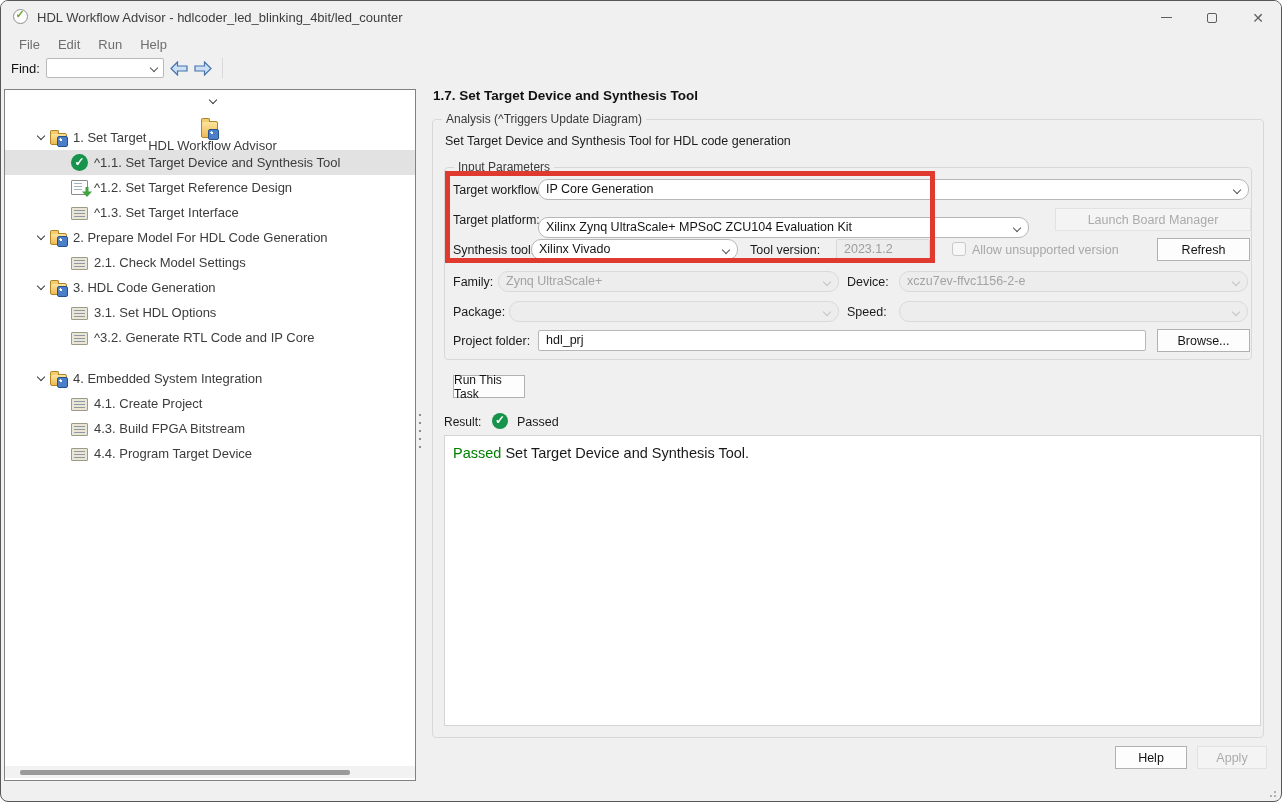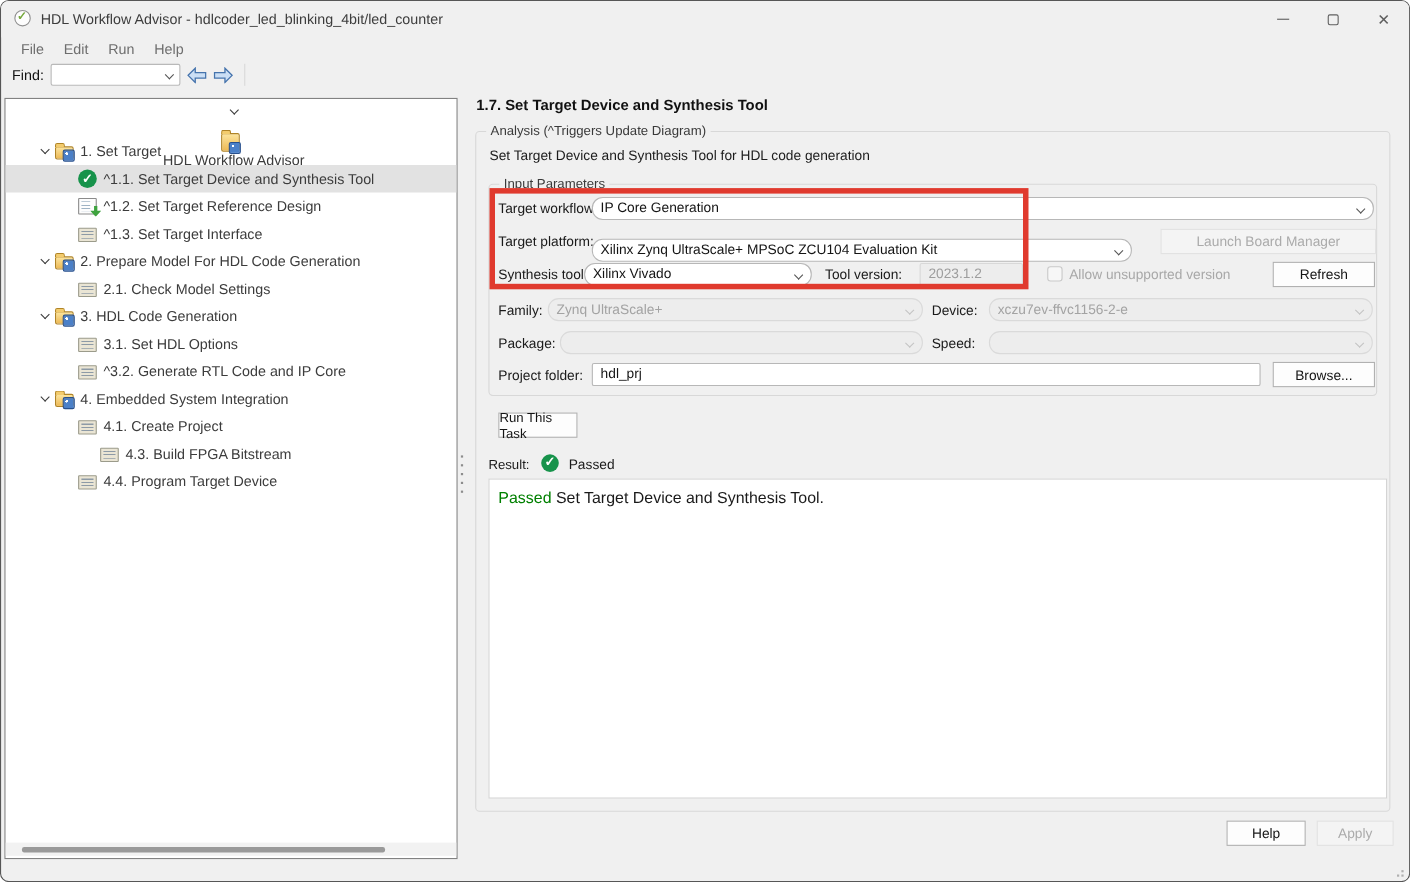--- a/index.html
+++ b/index.html
@@ -202,35 +202,35 @@
     <span class="ticon" data-icon="task"></span>
     <span class="tlabel">3.1. Set HDL Options</span>
   </div>
         <div class="trow" style="padding-left: 47px;">
     <span class="chev-slot">
             <span class="tree-chev" style="visibility: hidden;"></span>
           </span>
     <span class="ticon" data-icon="task"></span>
     <span class="tlabel">^3.2. Generate RTL Code and IP Core</span>
   </div>
-        <div class="trow" style="padding-left: 26px;">
+        <div class="trow" style="padding-left: 26px; margin-top: 16px;">
     <span class="chev-slot">
             <span class="tree-chev"></span>
           </span>
     <span class="ticon" data-icon="folder"></span>
     <span class="tlabel">4. Embedded System Integration</span>
   </div>
         <div class="trow" style="padding-left: 47px;">
     <span class="chev-slot">
             <span class="tree-chev" style="visibility: hidden;"></span>
           </span>
     <span class="ticon" data-icon="task"></span>
     <span class="tlabel">4.1. Create Project</span>
   </div>
-        <div class="trow" style="padding-left: 67px;">
+        <div class="trow" style="padding-left: 47px;">
     <span class="chev-slot">
             <span class="tree-chev" style="visibility: hidden;"></span>
           </span>
     <span class="ticon" data-icon="task"></span>
     <span class="tlabel">4.3. Build FPGA Bitstream</span>
   </div>
         <div class="trow" style="padding-left: 47px;">
     <span class="chev-slot">
             <span class="tree-chev" style="visibility: hidden;"></span>
           </span>

